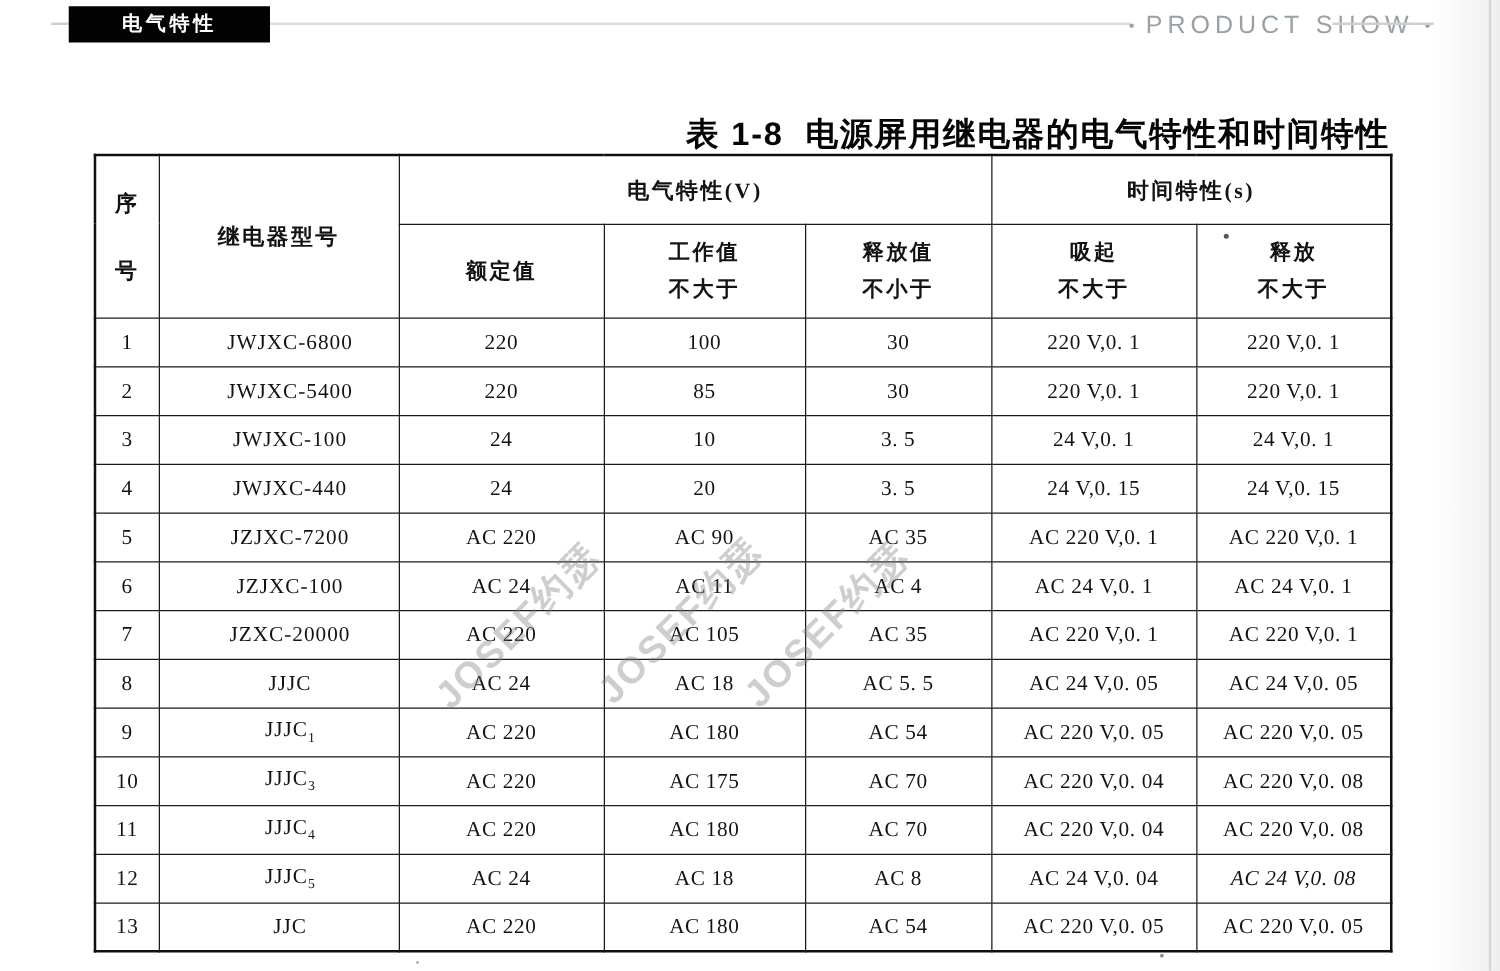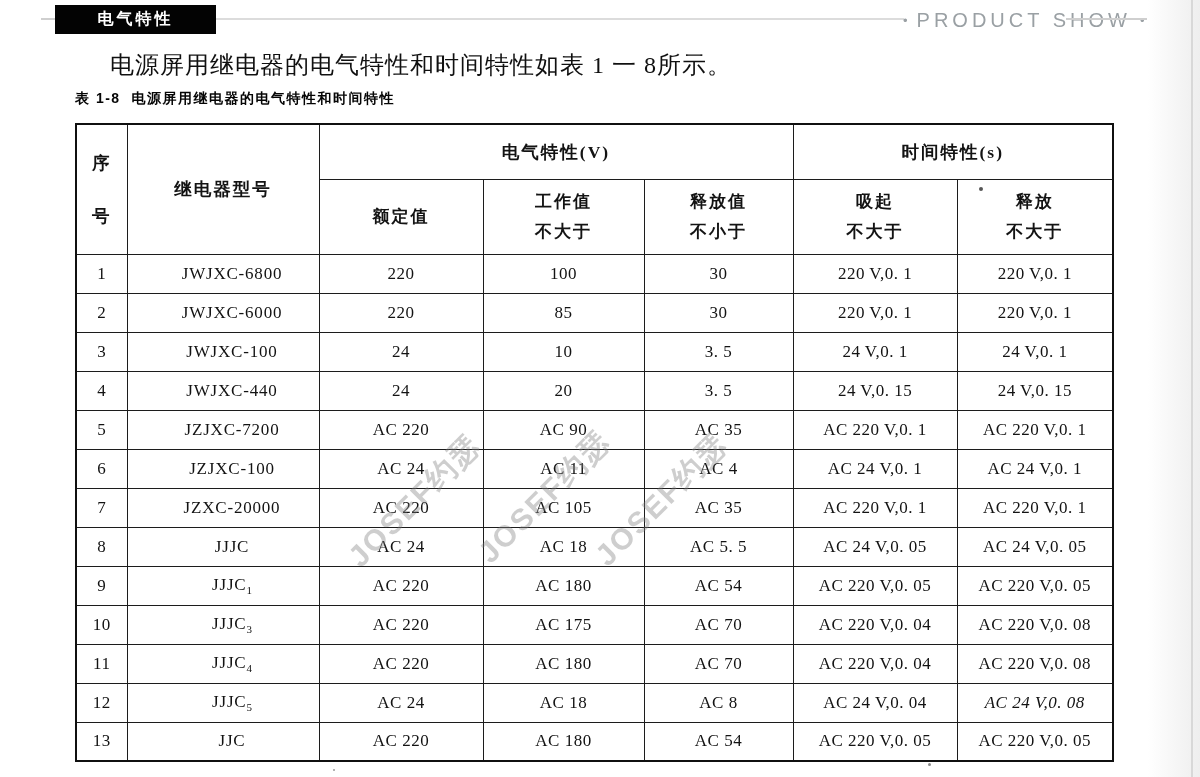--- a/index.html
+++ b/index.html
@@ -28,23 +28,23 @@
   }
   .product-show .dot { font-size:13px; line-height:1; }
   .product-show .ps-text { font-size:20px; letter-spacing:4px; }
   
   .intro {
     position:absolute; left:110px; top:49px; font-size:24px; letter-spacing:1px;
     color:#101010; white-space:pre;
   }
   
   .caption {
-    position:absolute; left:75px; top:90px; width:1037px; text-align:left;
+    position:absolute; left:75px; top:90px; width:1037px; text-align:right;
     font-family:"Liberation Sans","DejaVu Sans",sans-serif;
-    font-size:14px; font-weight:bold; letter-spacing:1.5px; color:#050505; white-space:pre;
+    font-size:26px; font-weight:bold; letter-spacing:1.5px; color:#050505; white-space:pre;
   }
   
   table.spec {
     position:absolute; left:75px; top:123px; width:1037px;
     border-collapse:collapse; table-layout:fixed; border:2.5px solid #101010;
   }
   table.spec th, table.spec td {
     border:1.6px solid #1c1c1c; text-align:center; vertical-align:middle;
     font-size:17px; color:#131313; background:transparent;
   }
@@ -92,21 +92,20 @@
   </div>
   <div class="rule rule-mid"></div>
 
   <div class="product-show">
     <span class="dot">•</span>
     <span class="ps-text">PRODUCT SHOW</span>
     <span class="dot">•</span>
   </div>
   <div class="rule rule-right"></div>
 
-  <div class="intro">电源屏用继电器的电气特性和时间特性如表 1 一 8所示。</div>
   <div class="caption">表 1-8  电源屏用继电器的电气特性和时间特性</div>
 
   <table class="spec">
     <colgroup>
       <col style="width:51px">
         <col style="width:192px">
         <col style="width:164px">
       <col style="width:161px">
         <col style="width:149px">
         <col style="width:164px">
@@ -151,21 +150,21 @@
           <td class="cell-seq">1</td>
           <td class="cell-model"><span>JWJXC-6800</span></td>
           <td>220</td>
           <td>100</td>
           <td>30</td>
           <td>220 V,0. 1</td>
           <td>220 V,0. 1</td>
         </tr>
         <tr>
           <td class="cell-seq">2</td>
-          <td class="cell-model"><span>JWJXC-6000</span></td>
+          <td class="cell-model"><span>JWJXC-5400</span></td>
           <td>220</td>
           <td>85</td>
           <td>30</td>
           <td>220 V,0. 1</td>
           <td>220 V,0. 1</td>
         </tr>
         <tr>
           <td class="cell-seq">3</td>
           <td class="cell-model"><span>JWJXC-100</span></td>
           <td>24</td>

